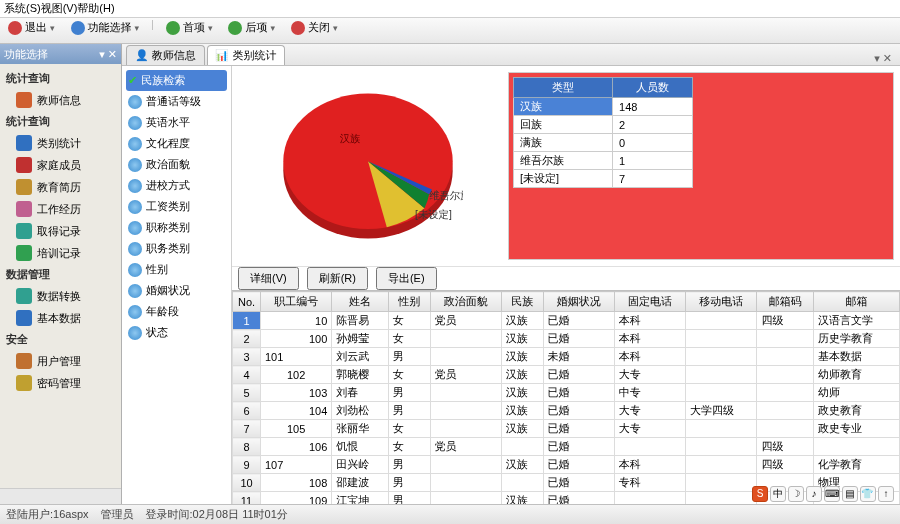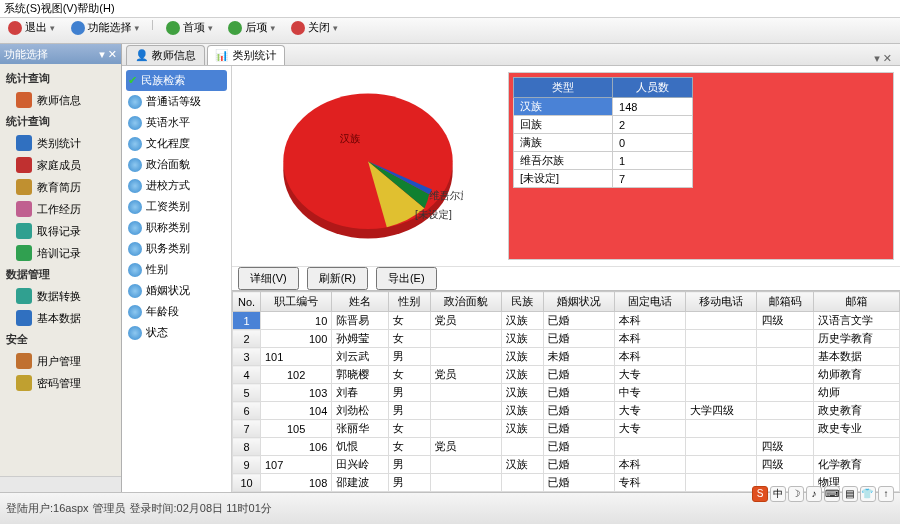--- a/index.html
+++ b/index.html
@@ -37,21 +37,21 @@
 .summary-tbl th { background: #3a6fc0; color: #fff; padding: 2px 6px; border: 1px solid #9ab; font-weight: normal; }
 .summary-tbl td { border: 1px solid #ccc; padding: 1px 6px; background: #fff; }
 .btnrow { height: 24px; display: flex; align-items: center; gap: 8px; padding: 0 6px; border-top: 1px solid #e0e0e0; }
 .btnrow button { padding: 2px 10px; cursor: pointer; }
 .gridwrap { flex: 1; overflow: auto; border-top: 1px solid #c0c0c0; }
 .grid { border-collapse: collapse; width: 100%; }
 .grid th { background: linear-gradient(#f8f8f8,#e5e5e5); border: 1px solid #c8c8c8; padding: 2px 4px; font-weight: normal; position: sticky; top: 0; white-space: nowrap; }
 .grid td { border: 1px solid #dcdcdc; padding: 1px 4px; white-space: nowrap; }
 .grid .rownum { background: linear-gradient(#f8f8f8,#e5e5e5); text-align: center; width: 28px; }
 .grid tr.sel td.rownum, .grid tr.sel td:first-child { background: #4a82d6; color: #fff; }
-.status { height: 32px; background: linear-gradient(#f5f5f5,#e2e2e2); border-top: 1px solid #c0c0c0; display: flex; align-items: center; padding: 0 6px; gap: 4px; color: #444; }
+.status { height: 20px; background: linear-gradient(#f5f5f5,#e2e2e2); border-top: 1px solid #c0c0c0; display: flex; align-items: center; padding: 0 6px; gap: 12px; color: #444; }
 .tray { position: absolute; right: 6px; bottom: 22px; display: flex; gap: 2px; }
 .tray span { width: 16px; height: 16px; border: 1px solid #bbb; border-radius: 3px; display: inline-block; background: #f8f8f8; font-size: 10px; text-align: center; line-height: 14px; }
 </style>
 </head>
 <body>
 
 <div class="menubar">
   <span>系统(S)</span>
   <span>视图(V)</span>
   <span>帮助(H)</span>

